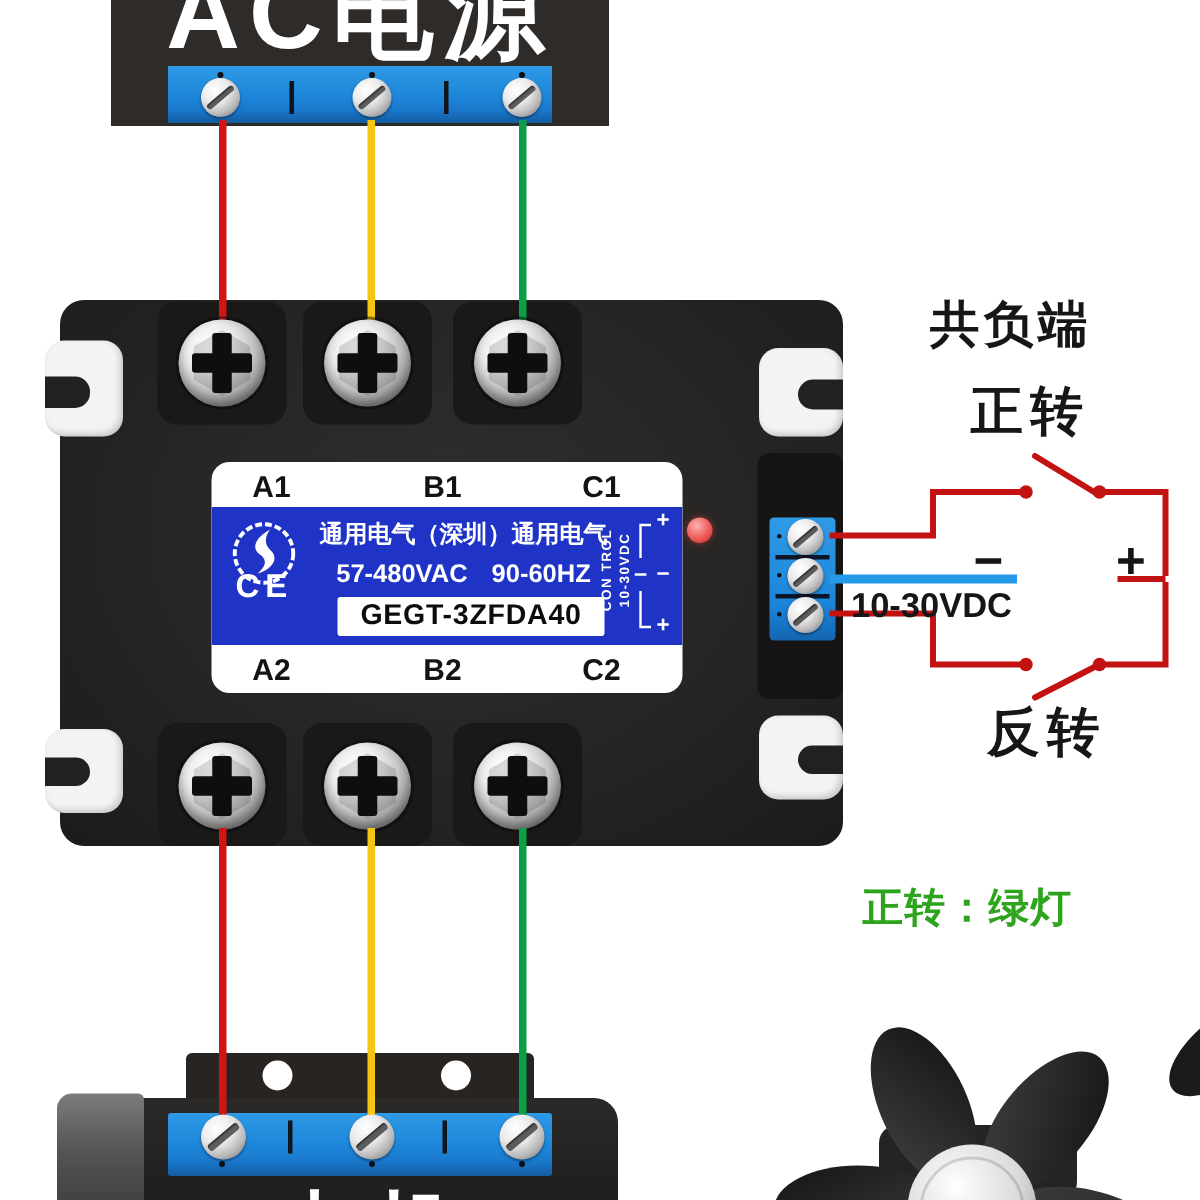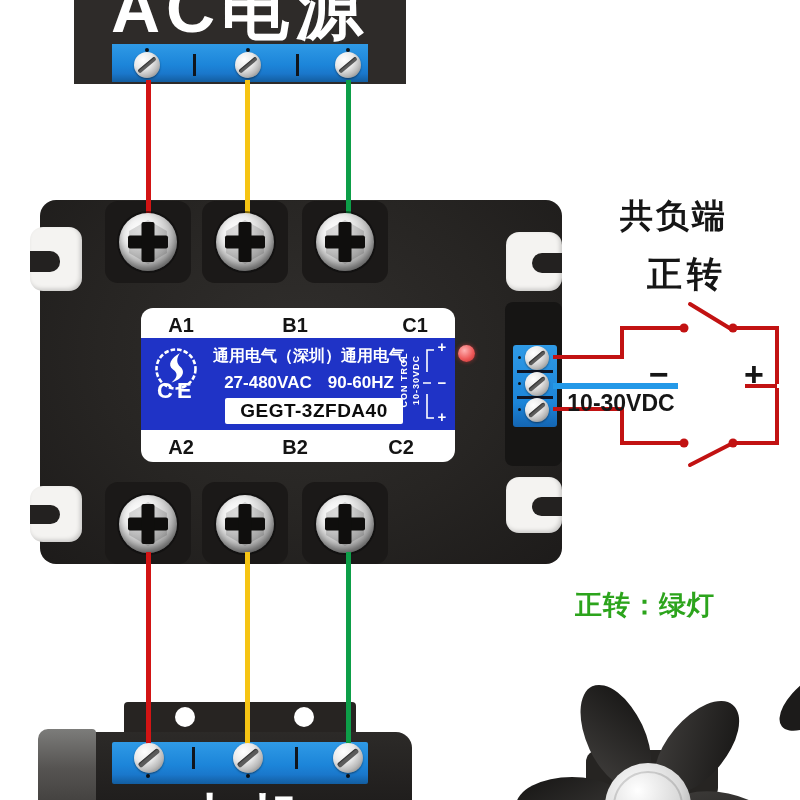--- a/index.html
+++ b/index.html
@@ -154,30 +154,30 @@
     </div>
   <div class="abs screw-b" style="left:316px;top:495px;">
       <div class="hexin"></div>
       <div class="crossh"></div>
       <div class="crossv"></div>
     </div>
 
   <div class="abs label">
     <div class="term-txt" style="left:12px;top:6px;">A1</div>
     <div class="term-txt" style="left:126px;top:6px;">B1</div>
-    <div class="term-txt" style="left:246px;top:6px;">C1</div>
+    <div class="term-txt" style="left:232px;top:6px;">C1</div>
 
     <div class="band">
       <svg width="46" height="46" style="position:absolute;left:12px;top:8px;" viewBox="0 0 46 46">
         <circle cx="23" cy="23" r="19.5" fill="none" stroke="#ffffff" stroke-width="2.6" stroke-dasharray="4.6 2"></circle>
         <path d="M27 7 C18 12 14 19 20 23.5 C25 27 25 31 18.5 36.5 C28 34 33.5 26.5 27.5 21 C23 17 23.5 12 27 7 Z" fill="#ffffff"></path>
       </svg>
       <div class="band-company">通用电气（深圳）通用电气</div>
       <div class="band-rating">
-        <span>27-480VAC</span>
+        <span>57-480VAC</span>
         <span>90-60HZ</span>
       </div>
       <div class="band-ce">CE</div>
       <div class="model-box">GEGT-3ZFDA40</div>
       <div class="vtxt" style="left:222px;top:36px;">CON TROL</div>
       <div class="vtxt" style="left:234px;top:36px;">10-30VDC</div>
       <svg width="12" height="88" style="position:absolute;left:282px;top:2px;" viewBox="0 0 12 88">
         <path d="M11 10 H4 V32 M4 54 V78 H11 M0 43 H8" fill="none" stroke="#ffffff" stroke-width="1.6"></path>
       </svg>
       <div class="pol" style="top:0px;">+</div>
@@ -283,16 +283,17 @@
         <circle cx="733" cy="443" r="4.5"></circle>
     </g>
   </svg>
 
   <div class="abs blk-txt" style="left:649px;top:355px;font-size:34px;font-weight:700;">−</div>
   <div class="abs blk-txt" style="left:744px;top:355px;font-size:34px;font-weight:700;">+</div>
   <div class="abs blk-txt" style="left:564px;top:390px;width:114px;text-align:center;font-size:23px;font-weight:700;">10-30VDC</div>
 
   <div class="abs blk-txt" style="left:620px;top:194px;font-size:33px;letter-spacing:3px;">共负端</div>
   <div class="abs blk-txt" style="left:647px;top:251px;font-size:35px;letter-spacing:5px;">正转</div>
+  <div class="abs blk-txt" style="left:658px;top:465px;font-size:35px;letter-spacing:5px;">反转</div>
 
   <div class="abs legend" style="left:575px;top:587px;color:#2ca41c;">正转：绿灯</div>
 
 </div>
 
 </body></html>

